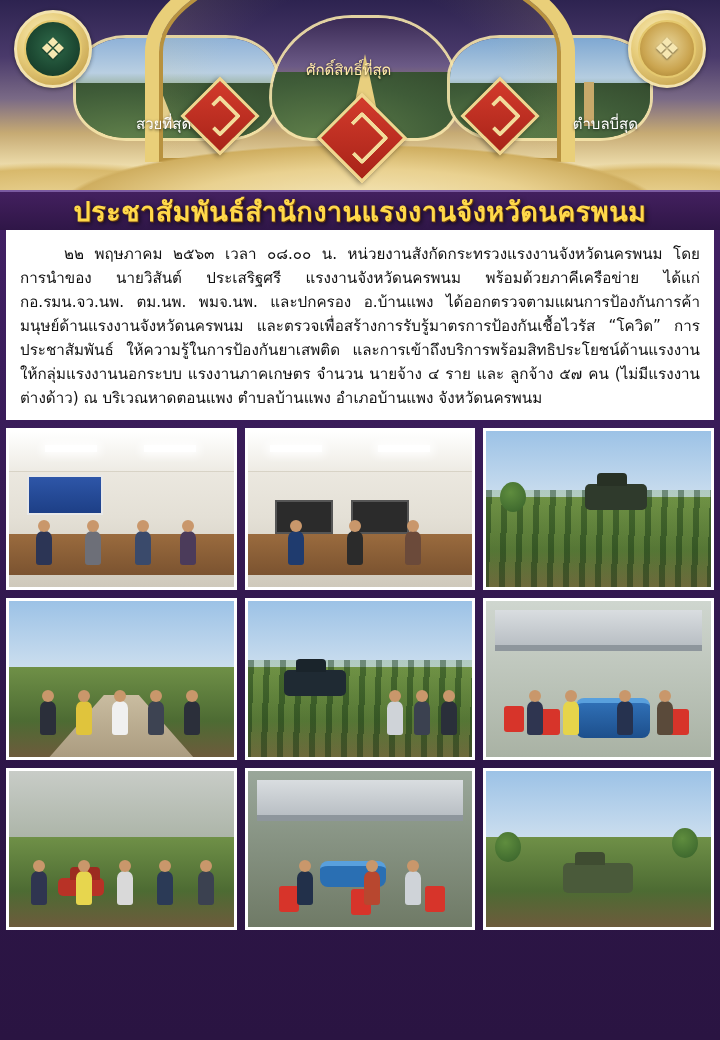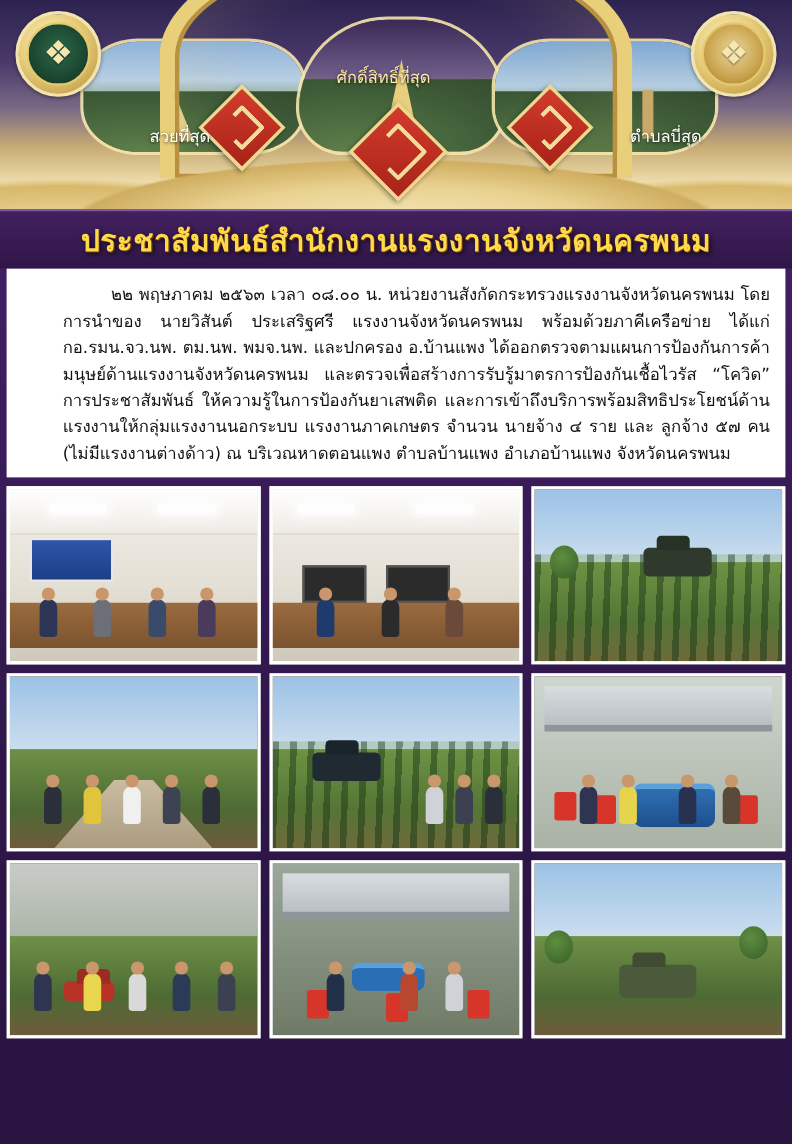--- a/index.html
+++ b/index.html
@@ -124,21 +124,21 @@
     text-shadow: 0 1px 3px rgba(0,0,0,.75);
     font-family: Liberation Sans, sans-serif;
   }
   .ban-label.lbl-left  { left: 96px;  top: 112px; margin-left: 40px; }
   .ban-label.lbl-mid   { left: 306px; top: 58px; color:#ffe9a8; }
   .ban-label.lbl-right { right: 82px; top: 112px; }
 
   
   .title-bar {
     position: relative;
-    height: 54px;
+    height: 40px;
     display: flex; align-items: center; justify-content: center;
     background: linear-gradient(180deg, #43205f 0%, #2f1647 100%);
     border-top: 2px solid #7a5aa0;
   }
   .title-bar h1 {
     font-size: 27px; font-weight: 700; letter-spacing: .5px;
     color: #ffd94a;
     text-shadow: 1px 1px 0 #6a3b10, 2px 2px 5px rgba(0,0,0,.8);
     white-space: nowrap;
   }
@@ -147,21 +147,21 @@
   .body-card {
     margin: 0 6px;
     background: #ffffff;
     padding: 12px 14px 10px 14px;
     color: #111;
     font-size: 15.2px;
     line-height: 1.58;
     text-align: justify;
     text-justify: inter-word;
   }
-  .body-card p { text-indent: 44px; margin-left: 37px; }
+  .body-card p { text-indent: 44px; }
 
   
   .grid {
     margin: 8px 6px 0 6px;
     display: grid;
     grid-template-columns: repeat(3, 1fr);
     gap: 8px;
   }
   .cell {
     position: relative;

